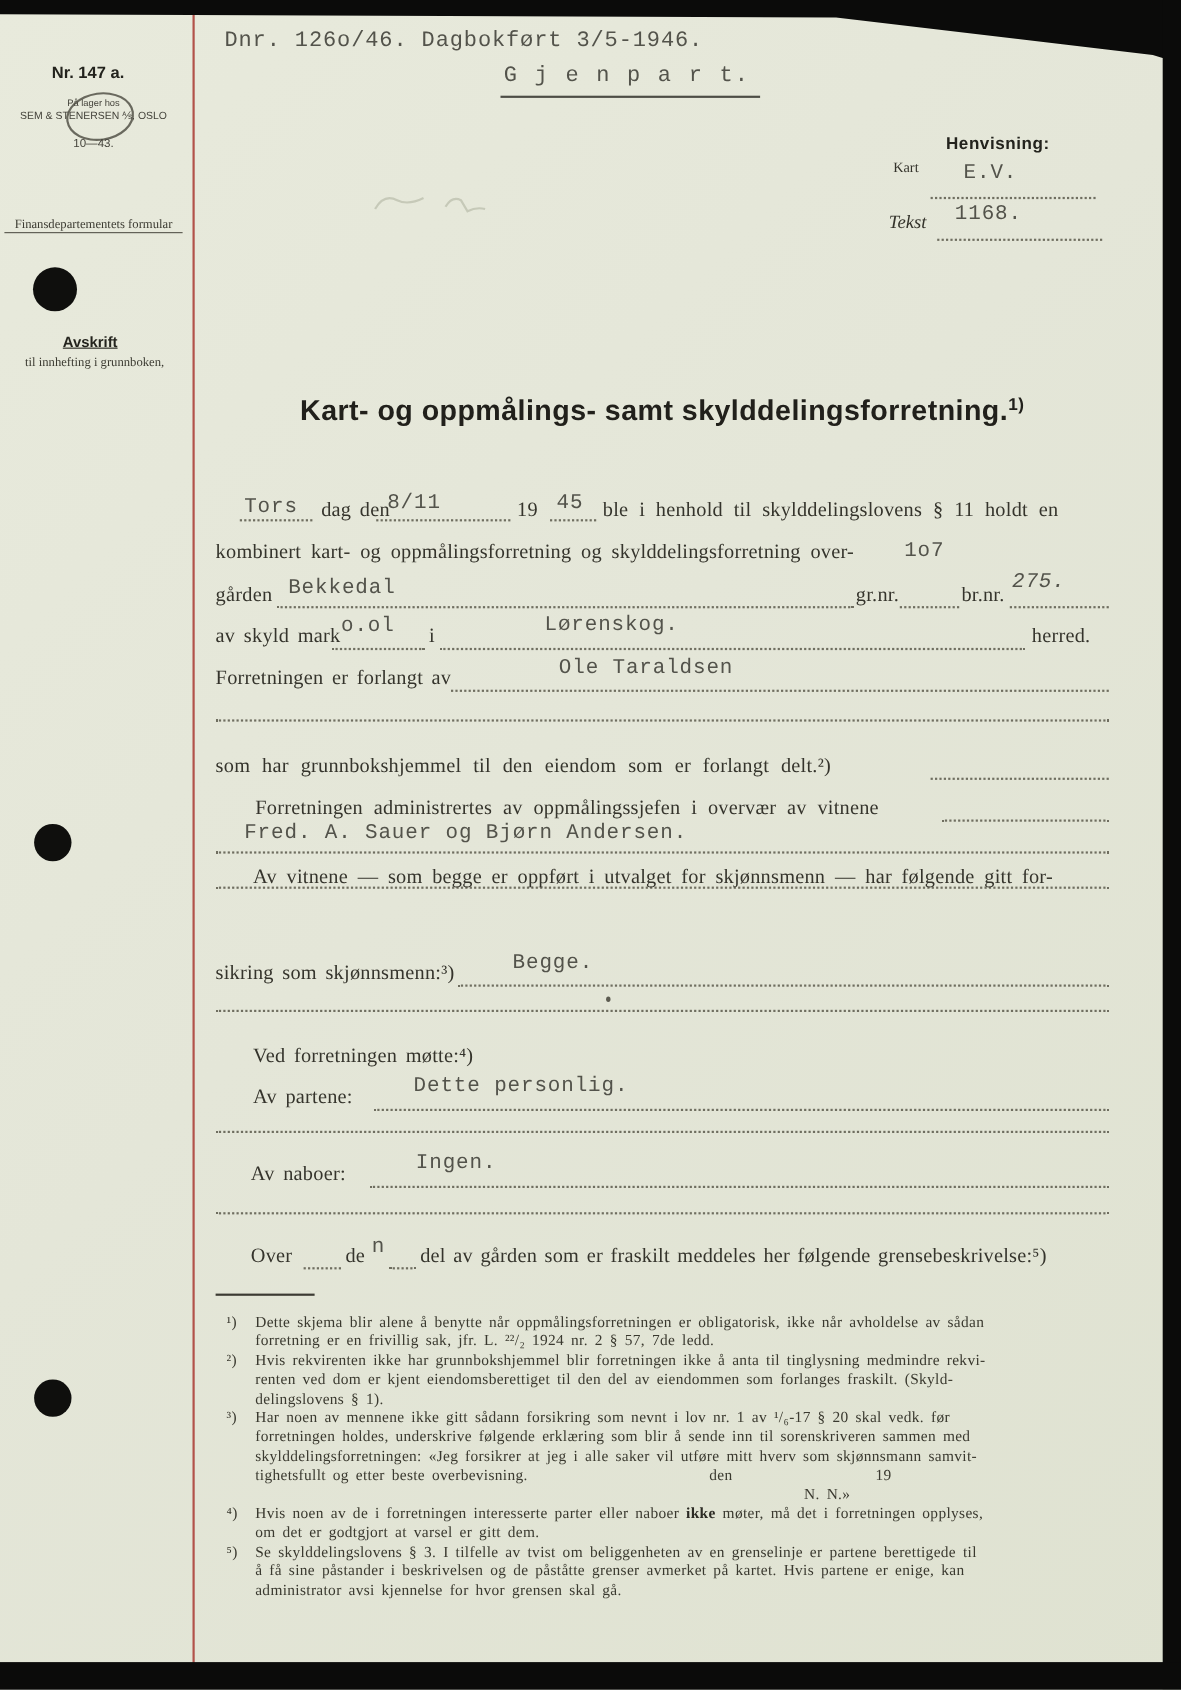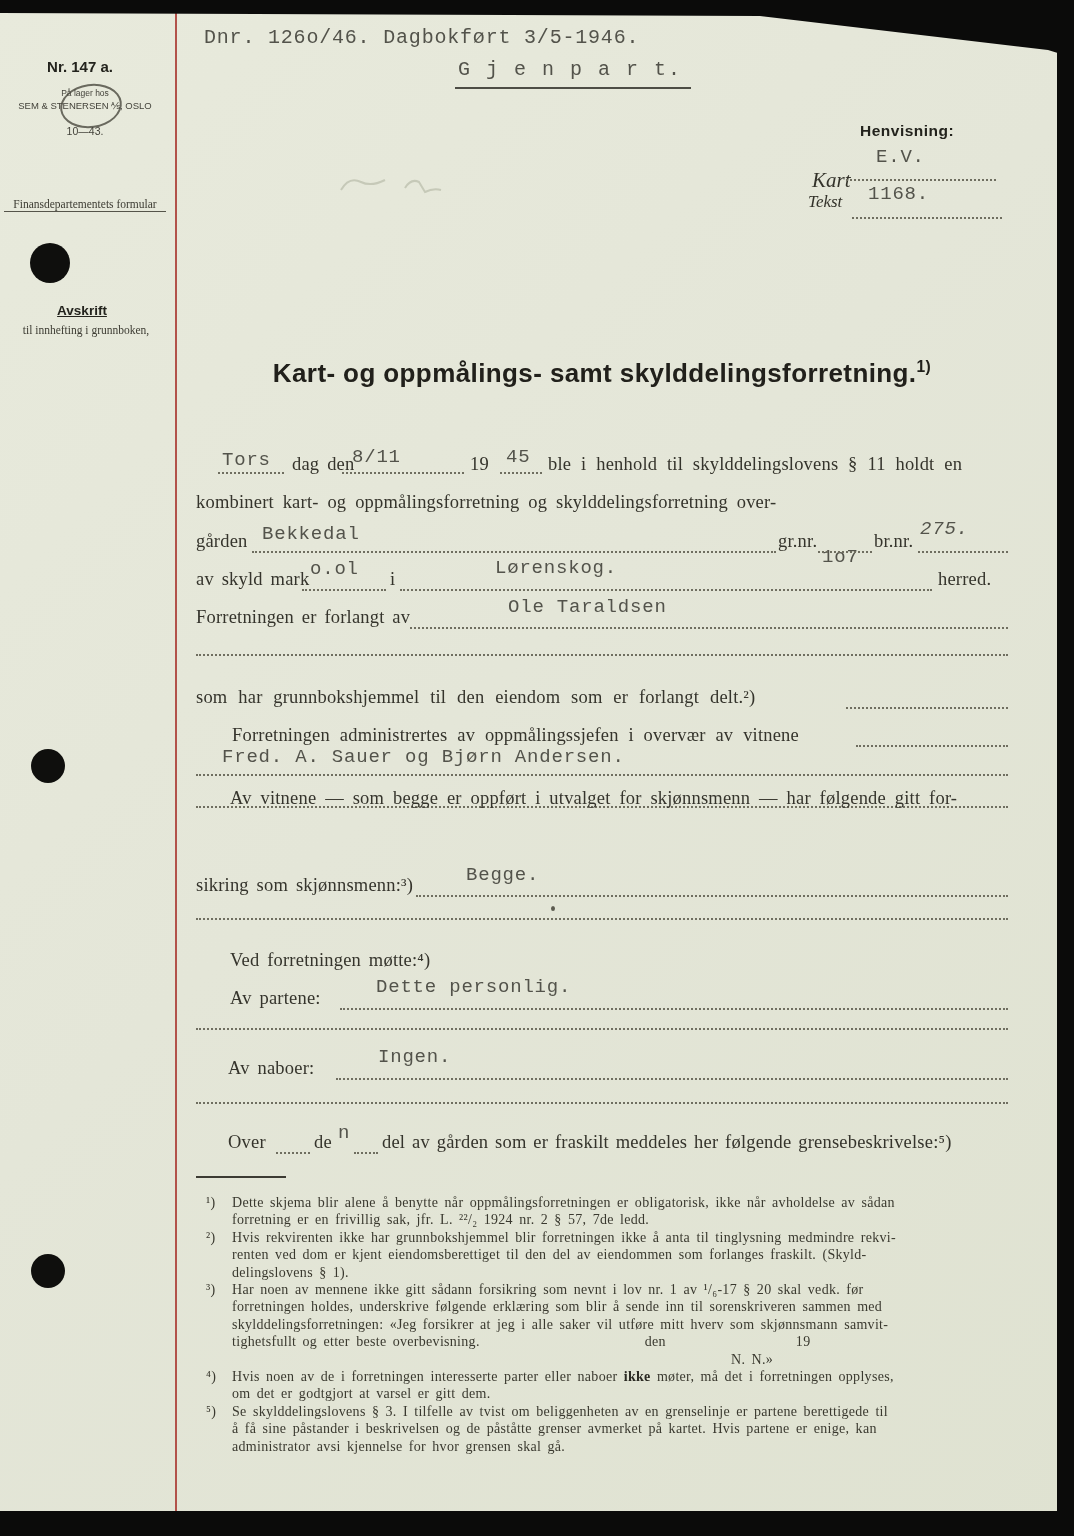--- a/index.html
+++ b/index.html
@@ -48,21 +48,21 @@
 
   <div class="mono" style="left:204px;top:26px;font-size:20px;">Dnr. 126o/46. Dagbokført 3/5-1946.</div>
   <div class="mono" style="left:458px;top:58px;font-size:20px;letter-spacing:2px;">G j e n p a r t.</div>
   <div class="solidline" style="left:455px;top:87px;width:236px;height:2px;"></div>
 
   <svg class="abs" style="left:335px;top:162px;" width="170" height="45">
     <path d="M6,28 q8,-14 20,-8 q10,5 24,-2 M70,26 q6,-10 14,-6 l6,10 q8,-4 16,-2" stroke="#c0c3b2" stroke-width="2" fill="none" opacity="0.85"></path>
   </svg>
 
   <div class="abs sans" style="left:860px;top:110px;font-weight:bold;font-size:15.5px;color:#23231d;letter-spacing:.5px;margin-top:12px;">Henvisning:</div>
-  <div class="abs" style="left:812px;top:168px;font-style:italic;font-size:21px;">Kart</div>
+  <div class="abs" style="left:812px;top:144px;font-size:13px;">Kart</div>
   <div class="mono" style="left:876px;top:146px;">E.V.</div>
   <div class="dot" style="left:846px;top:179px;width:150px;"></div>
   <div class="abs" style="left:808px;top:192px;font-style:italic;font-size:17px;">Tekst</div>
   <div class="mono" style="left:868px;top:183px;">1168.</div>
   <div class="dot" style="left:852px;top:217px;width:150px;"></div>
 
   <div class="abs sans" style="left:196px;top:358px;width:812px;text-align:center;font-weight:bold;font-size:26px;color:#21201b;letter-spacing:.4px;">
     <span>Kart- og oppmålings- samt skylddelingsforretning.</span><sup>1)</sup>
   </div>
 
@@ -74,21 +74,21 @@
   <div class="t" style="left:470px;top:452px;">19</div>
   <div class="mono" style="left:506px;top:446px;">45</div>
   <div class="dot" style="left:500px;top:472px;width:42px;"></div>
   <div class="t" style="left:548px;top:452px;word-spacing:5px;">ble i henhold til skylddelingslovens § 11 holdt en</div>
   <div class="t" style="left:196px;top:490px;word-spacing:4px;">kombinert kart- og oppmålingsforretning og skylddelingsforretning over-</div>
 
   <div class="t" style="left:196px;top:529px;">gården</div>
   <div class="mono" style="left:262px;top:523px;">Bekkedal</div>
   <div class="dot" style="left:252px;top:551px;width:524px;"></div>
   <div class="t" style="left:778px;top:529px;">gr.nr.</div>
-  <div class="mono" style="left:822px;top:546px;">1o7</div>
+  <div class="mono" style="left:822px;top:489px;">1o7</div>
   <div class="dot" style="left:818px;top:551px;width:54px;"></div>
   <div class="t" style="left:874px;top:529px;">br.nr.</div>
   <div class="mono" style="left:920px;top:518px;font-style:italic;">275.</div>
   <div class="dot" style="left:918px;top:551px;width:90px;"></div>
 
   <div class="t" style="left:196px;top:567px;">av skyld mark</div>
   <div class="mono" style="left:310px;top:558px;">o.ol</div>
   <div class="dot" style="left:302px;top:589px;width:84px;"></div>
   <div class="t" style="left:390px;top:567px;">i</div>
   <div class="mono" style="left:495px;top:557px;">Lørenskog.</div>

